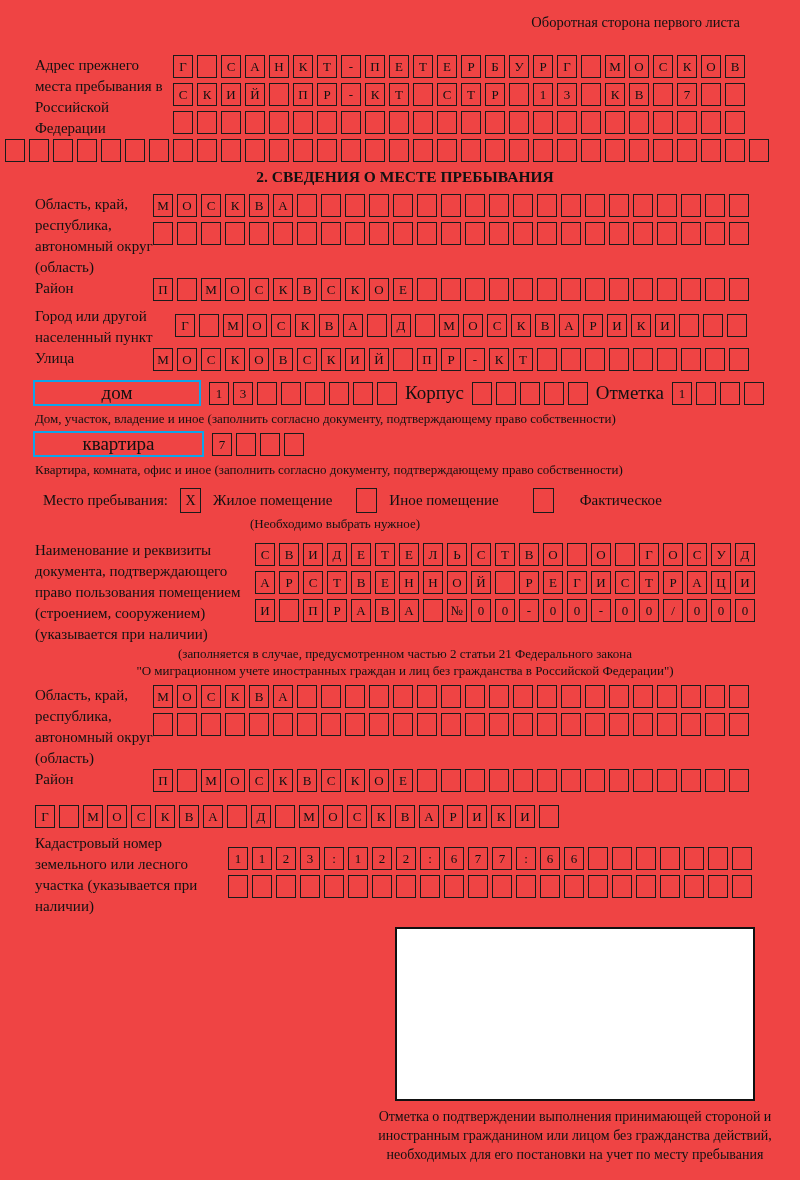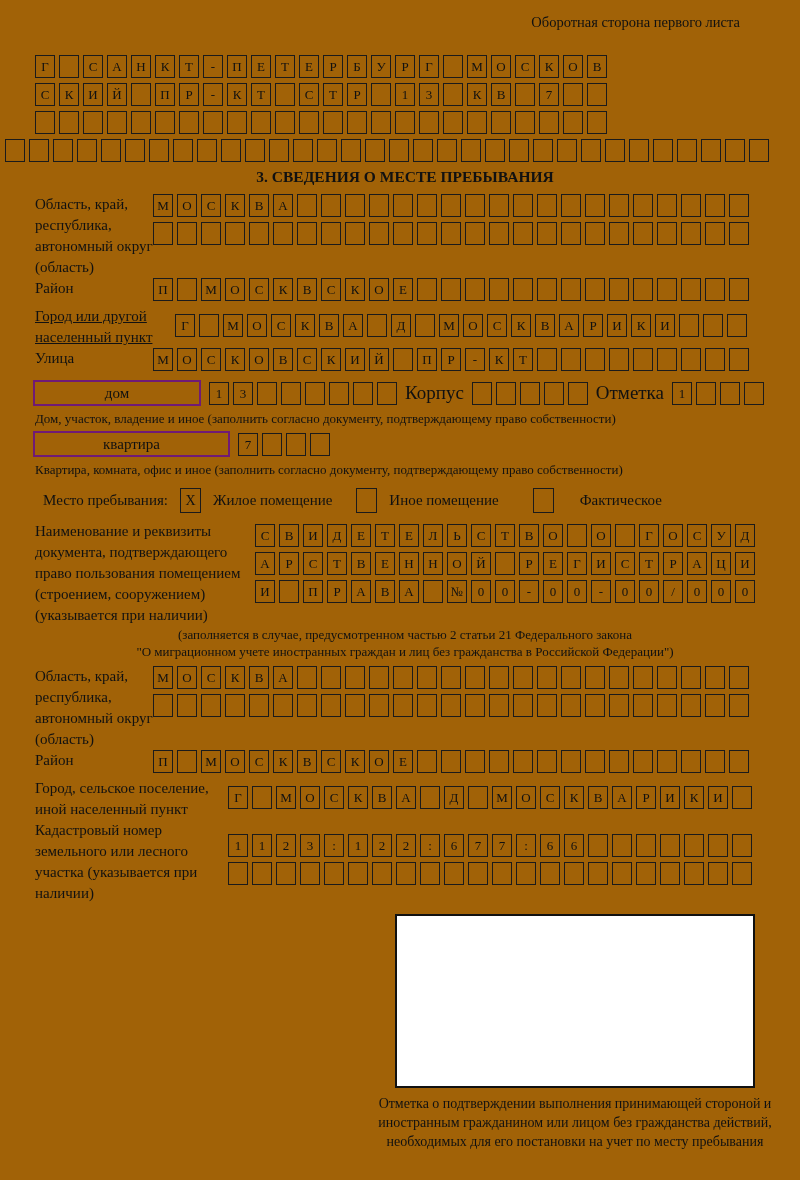--- a/index.html
+++ b/index.html
@@ -1,47 +1,47 @@
 <!DOCTYPE html>
 <html><head>
 <meta charset="utf-8">
 <style>
   html,body{margin:0;padding:0;background:#fff;}
   .page{
     width:800px;height:1180px;box-sizing:border-box;
     padding:14px 25px 4px 35px;
     font-family:"Liberation Serif","DejaVu Serif",serif;
-    color:#111;background:#a16207;overflow:hidden;position:relative;
+    color:#111;background:#ef4444;overflow:hidden;position:relative;
   }
   .hdr-note{text-align:right;font-size:14.5px;padding-right:35px;margin-bottom:24px;}
   .frow{display:flex;align-items:flex-start;}
   .flabel{font-size:15px;line-height:21px;flex:0 0 auto;}
   .cellcol{display:flex;flex-direction:column;}
   .cellrow{display:flex;gap:4px;margin-bottom:5px;}
   .cell{
     box-sizing:border-box;flex:0 0 20px;width:20px;height:23px;
     border:1.9px solid #1b1b1b;font-size:13px;line-height:19px;
     display:flex;align-items:center;justify-content:center;
   }
   .full-row{margin-left:-30px;}
   .cap{font-size:13px;line-height:17px;}
   .cap-center{text-align:center;}
   .sec-title{text-align:center;font-weight:bold;font-size:15.5px;margin:6px 0 8px 0;}
   
-  .w138{width:138px;} .w118{width:118px;} .w140{width:140px;text-decoration:underline;}
+  .w138{width:138px;} .w118{width:118px;} .w140{width:140px;}
   .w220{width:220px;} .w193{width:193px;}
   .mt8{margin-top:8px;} .mt3{margin-top:3px;} .mt14{margin-top:14px;}
   
   .boxrow{display:flex;align-items:center;margin:4px 0 4px -2px;}
   .widebox{
-    box-sizing:border-box;border:2px solid #701a75;height:26px;
-    display:flex;align-items:center;justify-content:center;font-size:15px;
+    box-sizing:border-box;border:2px solid #0ea5e9;height:26px;
+    display:flex;align-items:center;justify-content:center;font-size:19px;
   }
   .widebox.dom{width:168px;margin-right:8px;}
-  .widebox.kv{width:197px;margin-right:8px;}
+  .widebox.kv{width:171px;margin-right:8px;}
   .inline-lbl{font-size:19px;padding:0 8px;white-space:nowrap;}
   
   .chkrow{display:flex;align-items:center;margin:10px 0 2px 8px;font-size:15px;}
   .chk{
     box-sizing:border-box;width:21px;height:25px;border:1.9px solid #1b1b1b;
     display:flex;align-items:center;justify-content:center;font-size:14px;
     margin:0 12px;flex:0 0 auto;
   }
   .stamp-box{
     box-sizing:border-box;width:360px;height:174px;border:2px solid #111;
@@ -53,20 +53,21 @@
   }
 </style>
 </head>
 <body>
 
 <div class="page">
 
   <div class="hdr-note">Оборотная сторона первого листа</div>
 
   <div class="frow">
+    <div class="flabel w138">Адрес прежнего места пребывания в Российской Федерации</div>
     <div class="cellcol">
       <div class="cellrow">
           <div class="cell">Г</div>
           <div class="cell"></div>
           <div class="cell">С</div>
           <div class="cell">А</div>
           <div class="cell">Н</div>
           <div class="cell">К</div>
           <div class="cell">Т</div>
           <div class="cell">-</div>
@@ -169,21 +170,21 @@
       <div class="cell"></div>
       <div class="cell"></div>
       <div class="cell"></div>
       <div class="cell"></div>
       <div class="cell"></div>
       <div class="cell"></div>
       <div class="cell"></div>
       <div class="cell"></div>
     </div>
 
-  <div class="sec-title">3. СВЕДЕНИЯ О МЕСТЕ ПРЕБЫВАНИЯ</div>
+  <div class="sec-title">2. СВЕДЕНИЯ О МЕСТЕ ПРЕБЫВАНИЯ</div>
 
   <div class="frow">
     <div class="flabel w118">Область, край, республика, автономный округ (область)</div>
     <div class="cellcol">
       <div class="cellrow">
           <div class="cell">М</div>
           <div class="cell">О</div>
           <div class="cell">С</div>
           <div class="cell">К</div>
           <div class="cell">В</div>
@@ -373,20 +374,21 @@
 
   <div class="chkrow">
     <span>Место пребывания:</span>
     <span class="chk">X</span>
     <span>Жилое помещение</span>
     <span class="chk" style="margin-left:24px"></span>
     <span>Иное помещение</span>
     <span class="chk" style="margin-left:34px"></span>
     <span style="margin-left:14px">Фактическое</span>
   </div>
+  <div class="cap" style="margin-left:150px;width:300px;text-align:center;">(Необходимо выбрать нужное)</div>
 
   <div class="frow" style="margin-top:8px">
     <div class="flabel w220">Наименование и реквизиты документа, подтверждающего право пользования помещением (строением, сооружением) (указывается при наличии)</div>
     <div class="cellcol mt3">
       <div class="cellrow">
           <div class="cell">С</div>
           <div class="cell">В</div>
           <div class="cell">И</div>
           <div class="cell">Д</div>
           <div class="cell">Е</div>
@@ -544,21 +546,20 @@
         <div class="cell"></div>
         <div class="cell"></div>
         <div class="cell"></div>
         <div class="cell"></div>
         <div class="cell"></div>
         <div class="cell"></div>
       </div>
   </div>
 
   <div class="frow">
-    <div class="flabel w193">Город, сельское поселение, иной населенный пункт</div>
     <div class="cellrow mt8">
         <div class="cell">Г</div>
         <div class="cell"></div>
         <div class="cell">М</div>
         <div class="cell">О</div>
         <div class="cell">С</div>
         <div class="cell">К</div>
         <div class="cell">В</div>
         <div class="cell">А</div>
         <div class="cell"></div>

